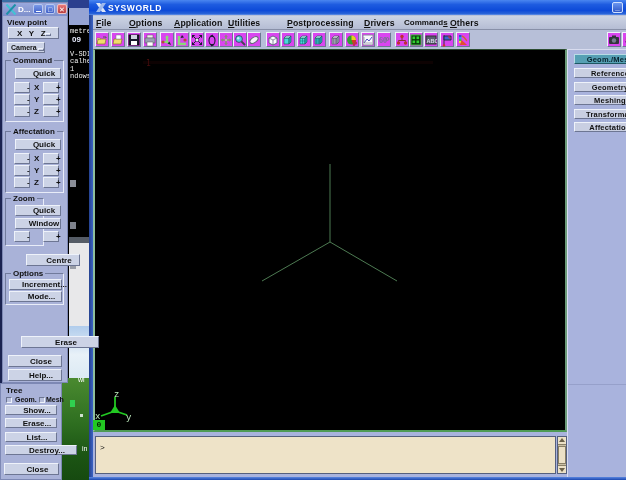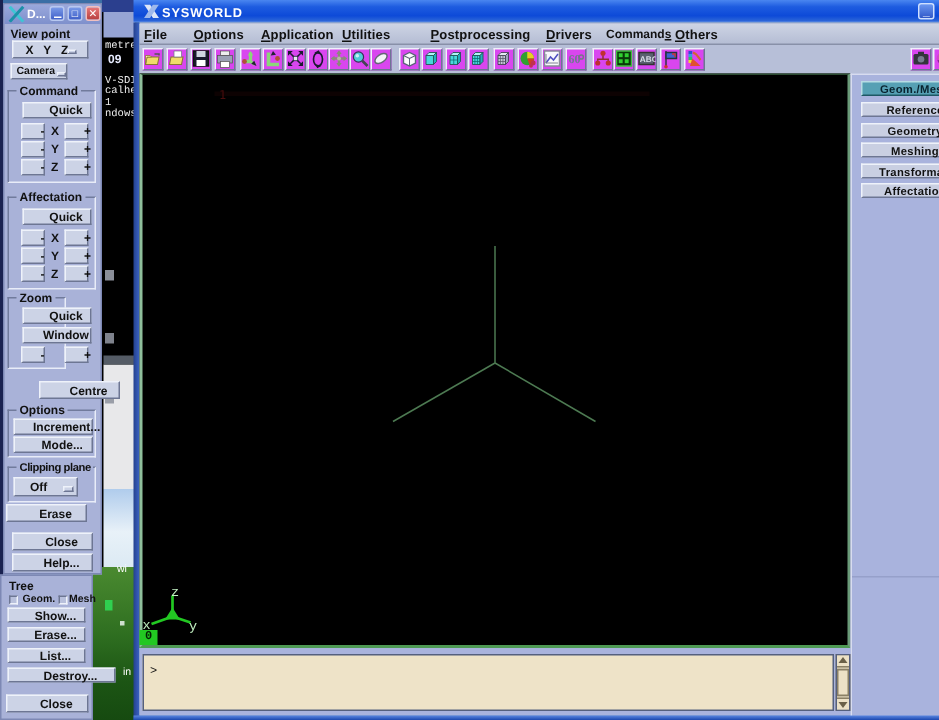--- a/index.html
+++ b/index.html
@@ -325,26 +325,21 @@
     <div class="btn" style="left:9px;top:19px;width:46px;height:11px;line-height:10px;">Window</div>
     <div class="btn" style="left:8px;top:32px;width:16px;height:11px;line-height:10px;">-</div>
       <div class="btn" style="left:37px;top:32px;width:16px;height:11px;line-height:10px;">+</div>
   </div>
   <div class="btn" style="left:5px;top:238px;width:54px;height:12px;line-height:11px;margin-left:18px;">Centre</div>
   <div class="frame" style="left:2px;top:257px;width:59px;height:32px;">
     <span class="cap">Options</span>
     <div class="btn" style="left:3px;top:5px;width:53px;height:11px;line-height:10px;">Increment...</div>
     <div class="btn" style="left:3px;top:17px;width:53px;height:11px;line-height:10px;">Mode...</div>
   </div>
-  <div class="frame" style="left:2px;top:295px;width:59px;height:24px;">
-    <span class="cap" style="font-size:7.5px;letter-spacing:-0.3px;">Clipping plane</span>
-    <div class="btn" style="left:3px;top:6px;width:43px;height:13px;line-height:12px;text-align:left;padding-left:10px;">Off</div>
-    <div class="abs" style="left:36px;top:12px;width:7px;height:4px;background:#ccd3e6;border:1px solid;border-color:#eef2fa #6d7693 #6d7693 #eef2fa;"></div>
-  </div>
-  <div class="btn" style="left:1px;top:320px;width:54px;height:12px;line-height:11px;">Erase</div>
+  <div class="btn" style="left:18px;top:320px;width:78px;height:12px;line-height:11px;">Erase</div>
   <div class="btn" style="left:5px;top:339px;width:54px;height:12px;line-height:11px;">Close</div>
   <div class="btn" style="left:5px;top:353px;width:54px;height:12px;line-height:11px;">Help...</div>
 </div>
 
 <div class="abs" id="treedlg">
   <span class="lbl" style="left:5px;top:2px;">Tree</span>
   <div class="abs" style="left:5px;top:13px;width:6px;height:6px;background:#b8c0dc;border:1px solid;border-color:#6d7693 #eef2fa #eef2fa #6d7693;"></div>
   <span class="lbl" style="left:14px;top:12px;font-size:7px;">Geom.</span>
   <div class="abs" style="left:38px;top:13px;width:6px;height:6px;background:#b8c0dc;border:1px solid;border-color:#6d7693 #eef2fa #eef2fa #6d7693;"></div>
   <span class="lbl" style="left:45px;top:12px;font-size:7px;">Mesh</span>

